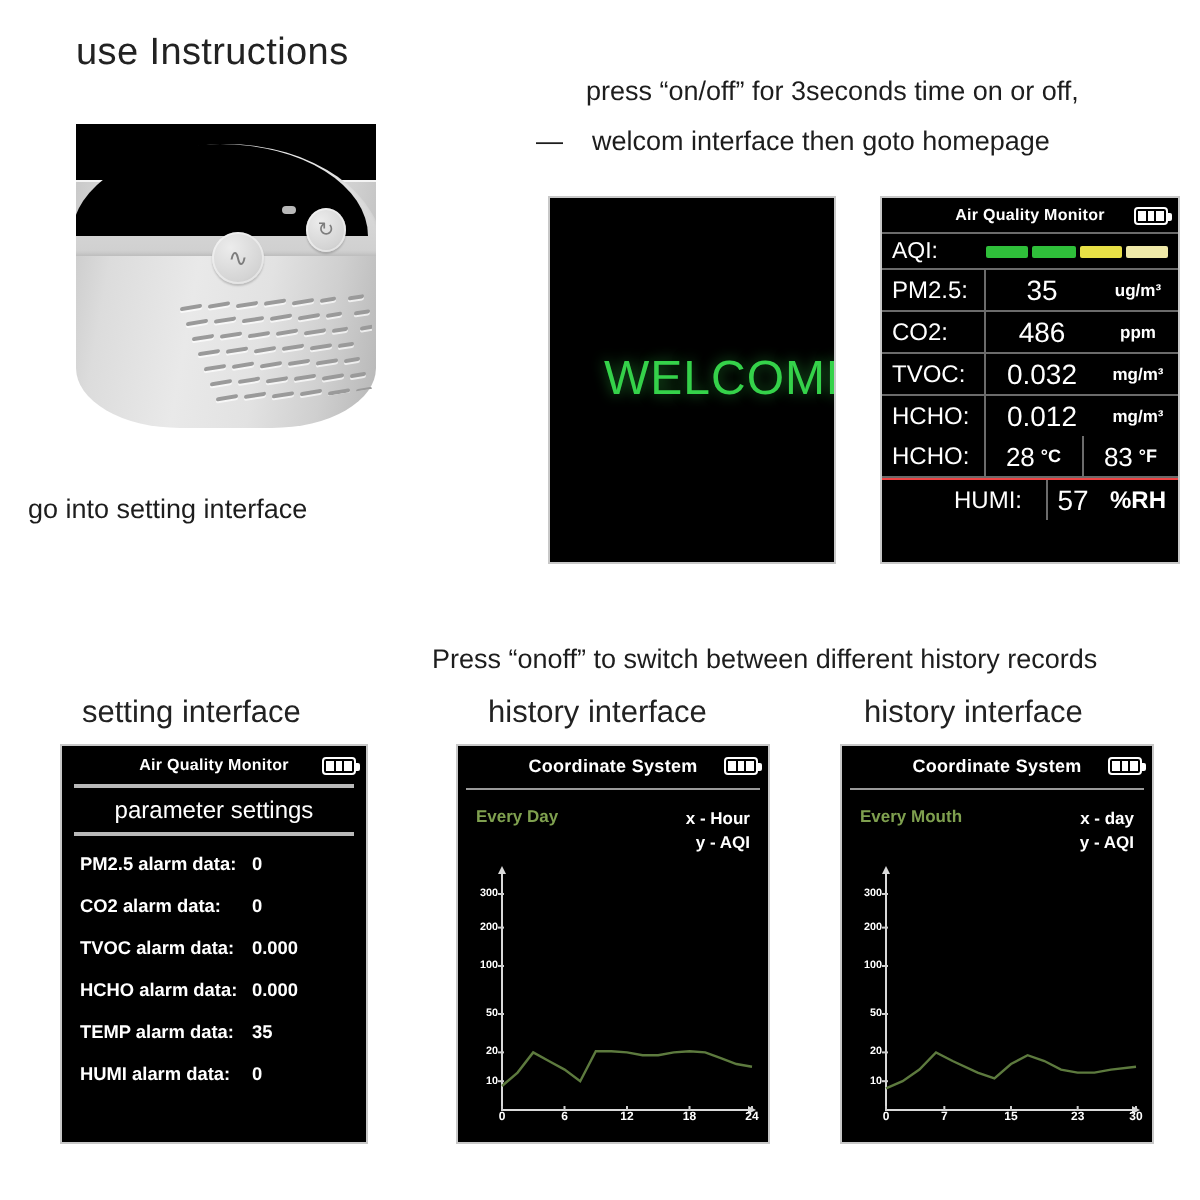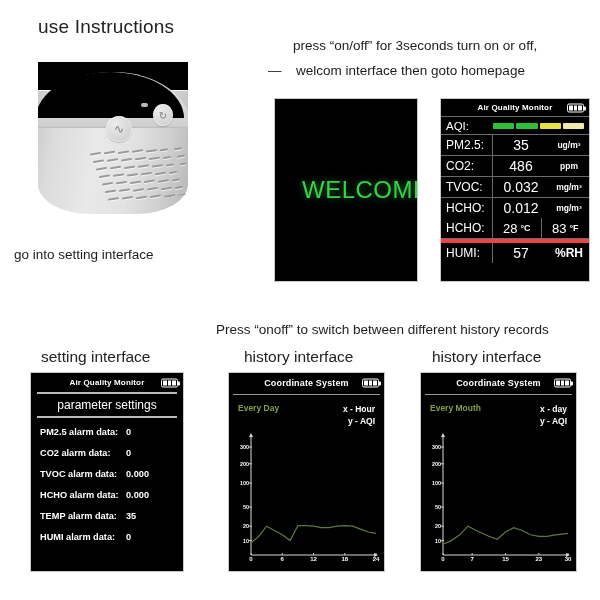--- a/index.html
+++ b/index.html
@@ -197,21 +197,21 @@
         <div class="gr-dash" style="left: 32px; top: 51.4px; width: 11px;"></div>
         <div class="gr-dash" style="left: 46px; top: 52.8px; width: 11px;"></div>
         <div class="gr-dash" style="left: 60px; top: 54.2px; width: 11px;"></div>
         <div class="gr-dash" style="left: 74px; top: 55.6px; width: 11px;"></div>
         <div class="gr-dash" style="left: 88px; top: 57px; width: 8px;"></div>
       </div>
   </div>
 
   <div class="abs body-txt" style="left:14px;top:247px;">go into setting interface</div>
 
-  <div class="abs body-txt" style="left:293px;top:38px;">press   “on/off”  for 3seconds  turn on or off,</div>
+  <div class="abs body-txt" style="left:293px;top:38px;">press   “on/off”  for 3seconds  time on or off,</div>
   <div class="abs body-txt" style="left:268px;top:63px;">—</div>
   <div class="abs body-txt" style="left:296px;top:63px;">welcom  interface  then    goto homepage</div>
 
   <div class="screen" style="left:274px;top:98px;width:142px;height:182px;">
     <div class="welcome-txt">WELCOME</div>
   </div>
 
   <div class="screen" style="left:440px;top:98px;width:148px;height:182px;">
     <div class="scr-head" style="height:17px;border-bottom:1px solid #6b6b6b;">
       <div class="ht">Air Quality Monitor</div>
@@ -260,21 +260,21 @@
       <div class="m-half">
         <b>28</b>
         <i>°C</i>
       </div>
       <div class="m-half">
         <b>83</b>
         <i>°F</i>
       </div>
     </div>
 
-    <div class="mrow" style="border-top:4px solid #ef4444;">
+    <div class="mrow" style="border-top:1px solid #ef4444;padding-left:31px;">
       <div class="m-lbl">HUMI:</div>
       <div class="m-val">57</div>
       <div class="m-unit" style="font-size:12px;">%RH</div>
     </div>
   </div>
 
   <div class="abs title-md" style="left:41px;top:348px;">setting interface</div>
 
   <div class="abs body-txt" style="left:216px;top:322px;">Press   “onoff”   to switch between different history records</div>
   <div class="abs title-md" style="left:244px;top:348px;">history  interface</div>

